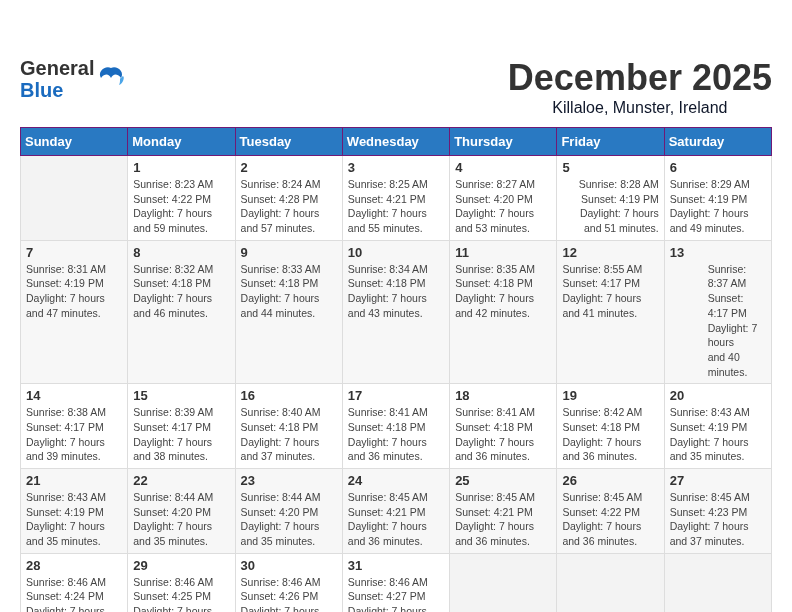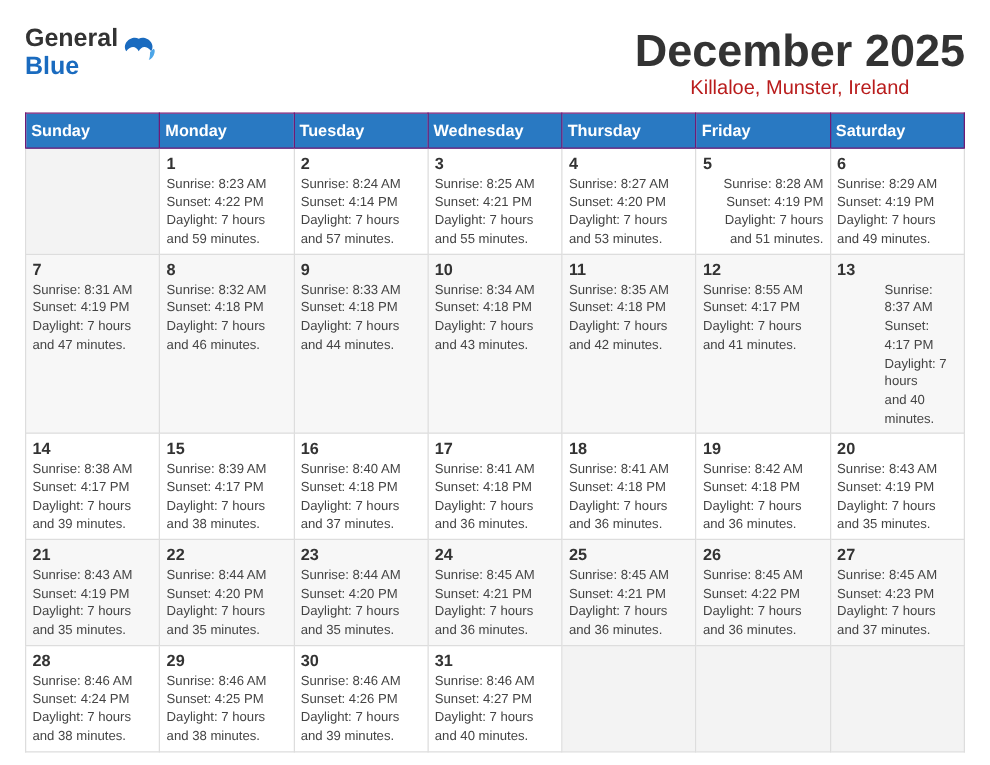--- a/index.html
+++ b/index.html
@@ -8,37 +8,38 @@
       background: #fff;
       width: 792px;
       min-height: 612px;
       padding: 20px;
     }
     .header {
       display: flex;
       justify-content: space-between;
       align-items: flex-start;
       margin-bottom: 10px;
+      margin-top: 37px;
     }
     .logo {
       display: flex;
       flex-direction: column;
       align-items: flex-start;
     }
     .title-block {
       text-align: center;
     }
     .month-title {
       font-size: 36px;
       font-weight: bold;
       color: #333;
     }
     .location {
       font-size: 16px;
-      color: #b91c1c;
+      color: #0f172a;
     }
     .calendar {
       width: 100%;
       border-collapse: collapse;
       font-size: 11px;
     }
     .calendar thead th {
       background-color: #2979c2;
       color: #fff;
       padding: 6px 4px;
@@ -114,21 +115,21 @@
         <td>
           <span class="day-number">1</span>
           <div class="day-info" style="white-space: pre-line;">Sunrise: 8:23 AM
 Sunset: 4:22 PM
 Daylight: 7 hours
 and 59 minutes.</div>
         </td>
         <td>
           <span class="day-number">2</span>
           <div class="day-info" style="white-space: pre-line;">Sunrise: 8:24 AM
-Sunset: 4:14 PM
+Sunset: 4:28 PM
 Daylight: 7 hours
 and 57 minutes.</div>
         </td>
         <td>
           <span class="day-number">3</span>
           <div class="day-info" style="white-space: pre-line;">Sunrise: 8:25 AM
 Sunset: 4:21 PM
 Daylight: 7 hours
 and 55 minutes.</div>
         </td>

